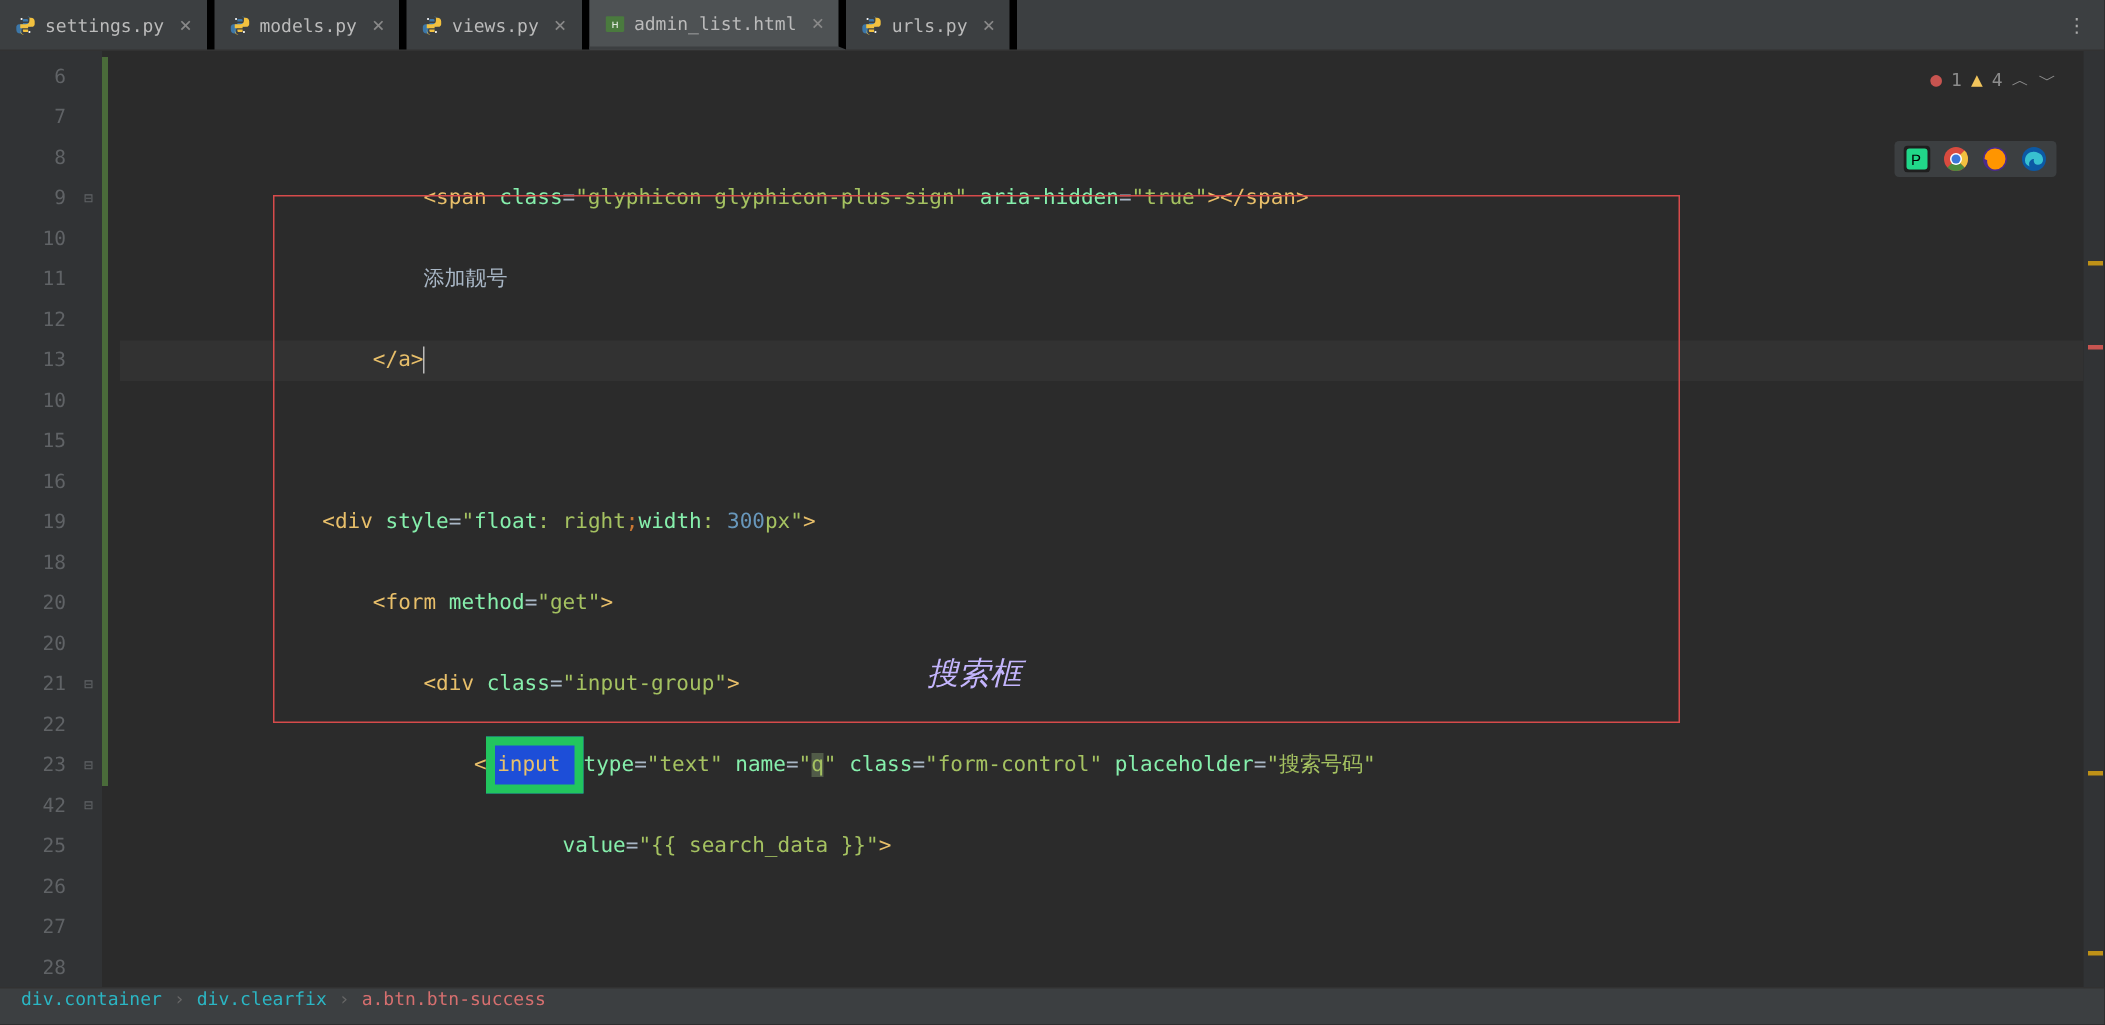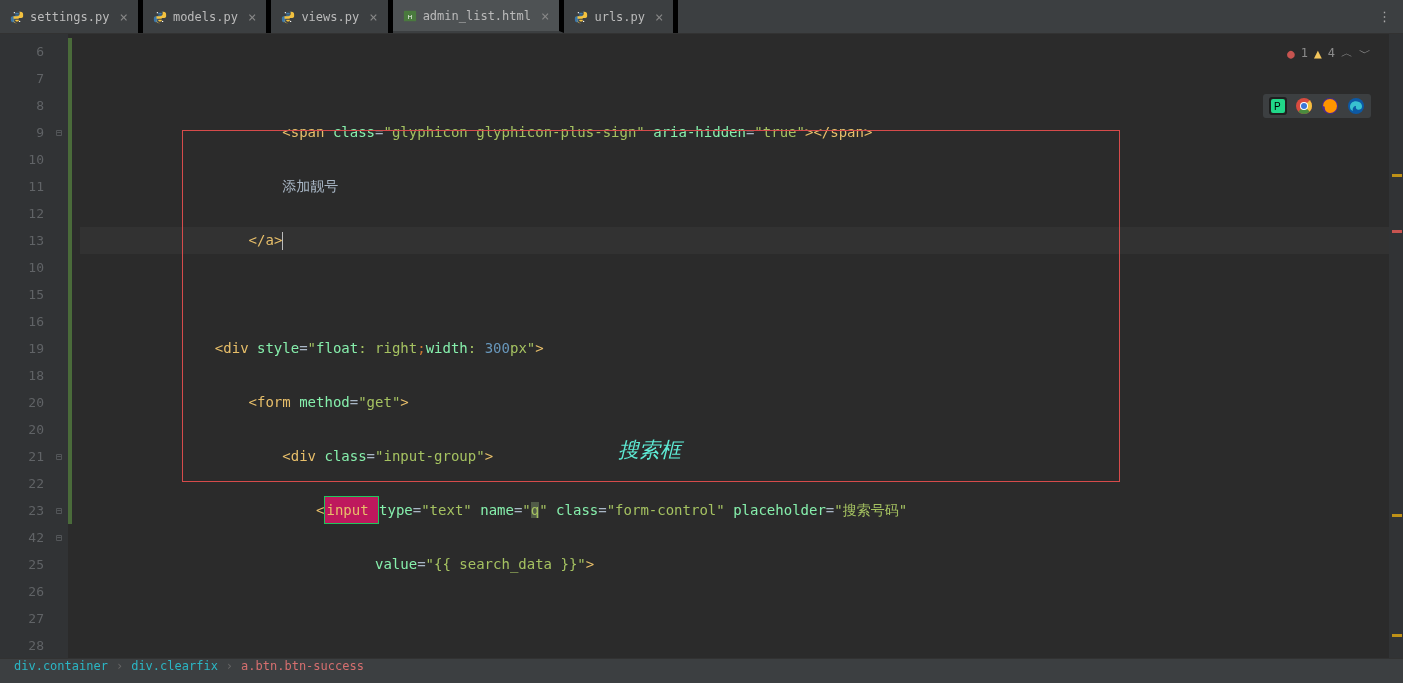--- a/index.html
+++ b/index.html
@@ -104,41 +104,41 @@
   .line.current { background: #323232; }
   .t  { color: #e8bf6a; }   
   .attr { color: #86efac; } 
   .eq  { color: #a9b7c6; }
   .str { color: #a5c261; }  
   .txt { color: #a9b7c6; }
   .cmt { color: #808080; }
   .num { color: #6897bb; }
   .kw  { color: #cc7832; }
   .hl  { background: #515b48; }
-  .hlbox { border:1px solid #22c55e; background:#be185d; padding:5px 1px;}
+  .hlbox { border:6px solid #22c55e; background:#1d4ed8; padding:5px 1px;}
   .caret {
     display:inline-block;
     width:1px; height:18px;
     background:#bbbbbb;
     vertical-align: middle;
   }
   .redbox {
     position: absolute;
     left: 114px;
     top: 96px;
     width: 938px;
     height: 352px;
     border: 1px solid #d64b4b;
     pointer-events: none;
   }
   .annot {
     position:absolute;
     left: 550px;
     top: 402px;
-    color:#5eead4;
+    color:#c4b5fd;
     font-style: italic;
     font-size: 21px;
     font-family: sans-serif;
   }
   .indicators {
     position:absolute;
     top: 6px;
     right: 18px;
     display:flex;
     gap: 6px;

